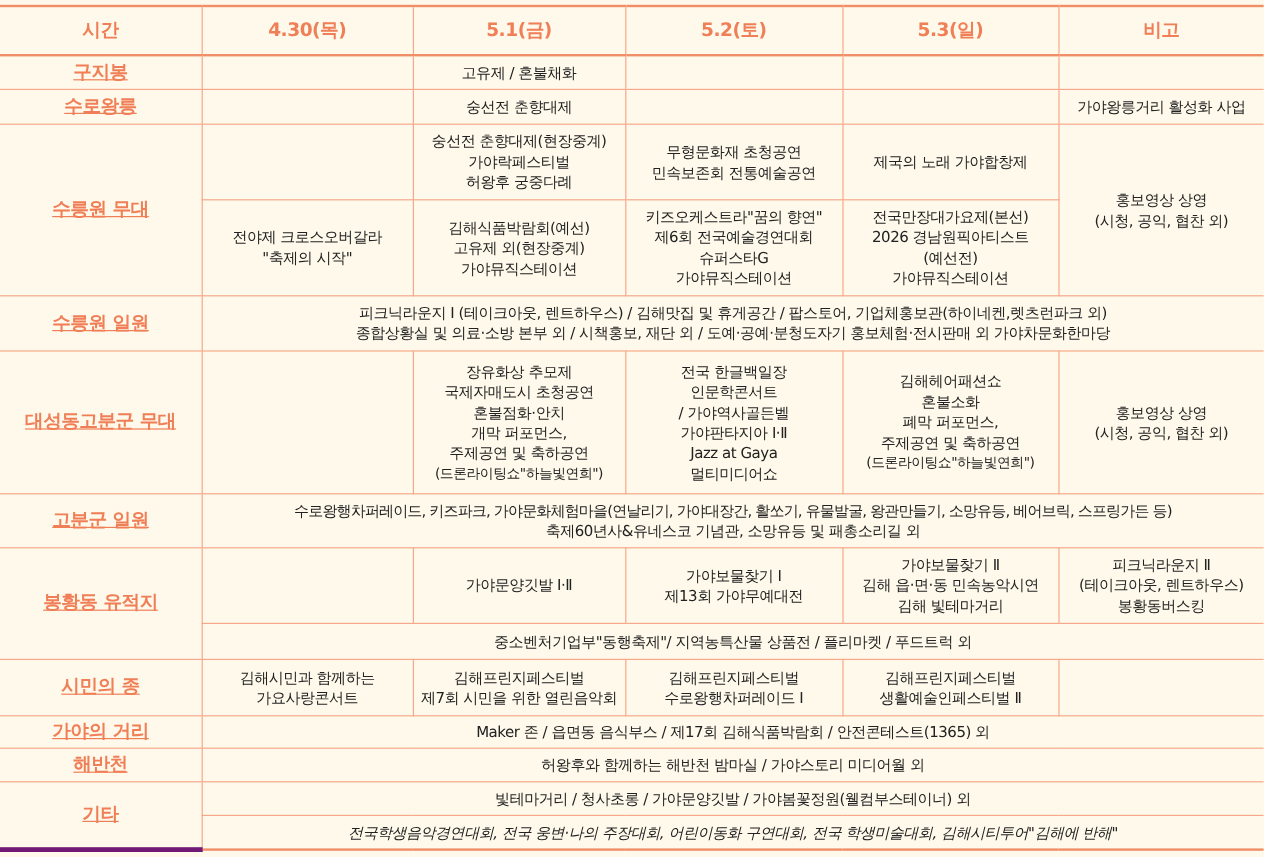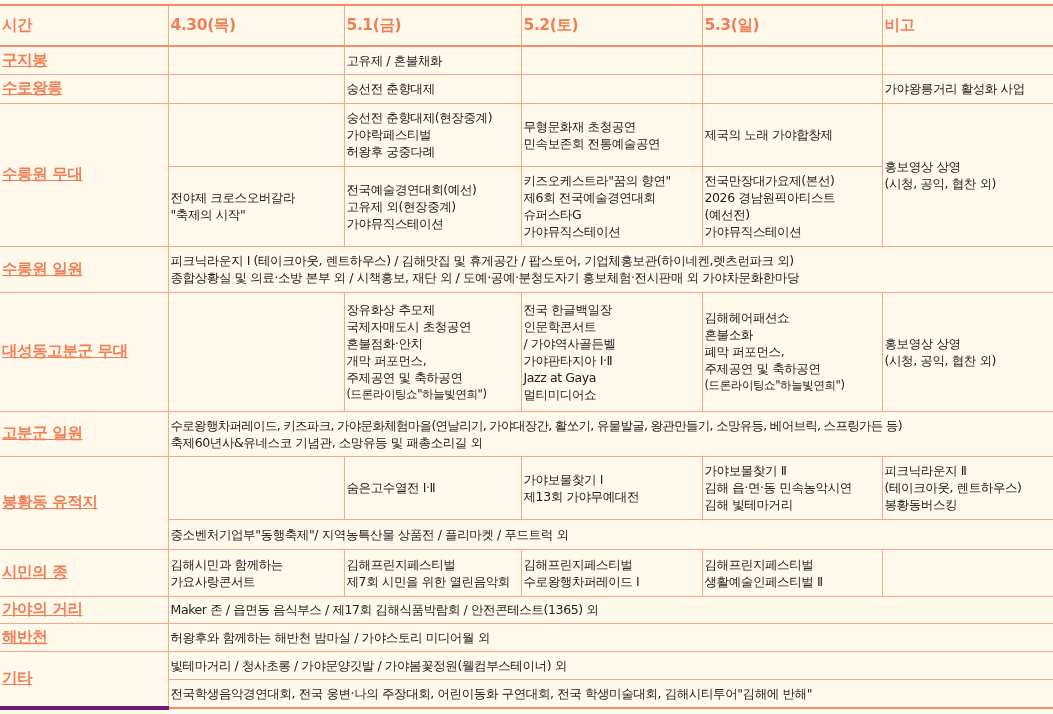--- a/index.html
+++ b/index.html
@@ -4,29 +4,29 @@
 <style>
   html, body { margin:0; padding:0; background:#fef9ea; }
   body { width:1053px; height:714px; overflow:hidden; font-family:"DejaVu Sans", "Liberation Sans", sans-serif; }
   table.sched {
     position:absolute; left:0; top:4px;
     width:1053px; border-collapse:collapse; table-layout:fixed;
     background:#fef9ea;
   }
   table.sched td, table.sched th {
     border:1.5px solid #f5a98a;
-    text-align:left; vertical-align:middle;
+    text-align:center; vertical-align:middle;
     color:#222; font-size:12.5px; line-height:17px; padding:0 2px;
     font-weight:normal; letter-spacing:-0.4px;
   }
   table.sched tr { }
   table.sched th.hd { color:#f07f57; font-weight:bold; font-size:15.5px; height:39px; border-top:2.5px solid #f08e68; border-bottom:2.5px solid #f08e68; }
   table.sched td.lbl { color:#f07f57; font-weight:bold; font-size:15.5px; border-left:none;text-decoration:underline; }
   table.sched td.last, table.sched th.last { border-right:none; }
-  table.sched tr.row-end td { border-bottom:2px solid #f08e68; }
+  table.sched tr.row-end td { border-bottom:2px solid #f08e68;font-style:italic; }
   .line { display:block; white-space:nowrap; }
   .small { font-size:11.5px; }
 </style>
 </head>
 <body>
 
 <table class="sched">
   <colgroup>
     <col style="width:168px">
       <col style="width:176px">
@@ -84,21 +84,21 @@
       <span class="line">(시청, 공익, 협찬 외)</span>
     </td>
   </tr>
 
   <tr style="height:80px">
     <td>
       <span class="line">전야제 크로스오버갈라</span>
       <span class="line">"축제의 시작"</span>
     </td>
     <td>
-      <span class="line">전국예술경연대회(예선)</span>
+      <span class="line">김해식품박람회(예선)</span>
       <span class="line">고유제 외(현장중계)</span>
       <span class="line">가야뮤직스테이션</span>
     </td>
     <td>
       <span class="line">키즈오케스트라"꿈의 향연"</span>
       <span class="line">제6회 전국예술경연대회</span>
       <span class="line">슈퍼스타G</span>
       <span class="line">가야뮤직스테이션</span>
     </td>
     <td>
@@ -154,21 +154,21 @@
     <td colspan="5" class="last">
       <span class="line" style="letter-spacing:-0.7px">수로왕행차퍼레이드, 키즈파크, 가야문화체험마을(연날리기, 가야대장간, 활쏘기, 유물발굴, 왕관만들기, 소망유등, 베어브릭, 스프링가든 등)</span>
       <span class="line">축제60년사&amp;유네스코 기념관, 소망유등 및 패총소리길 외</span>
     </td>
   </tr>
 
   <tr style="height:63px">
     <td class="lbl" rowspan="2">봉황동 유적지</td>
     <td></td>
     <td>
-      <span class="line">숨은고수열전 Ⅰ·Ⅱ</span>
+      <span class="line">가야문양깃발 Ⅰ·Ⅱ</span>
     </td>
     <td>
       <span class="line">가야보물찾기 Ⅰ</span>
       <span class="line">제13회 가야무예대전</span>
     </td>
     <td>
       <span class="line">가야보물찾기 Ⅱ</span>
       <span class="line">김해 읍·면·동 민속농악시연</span>
       <span class="line">김해 빛테마거리</span>
     </td>

